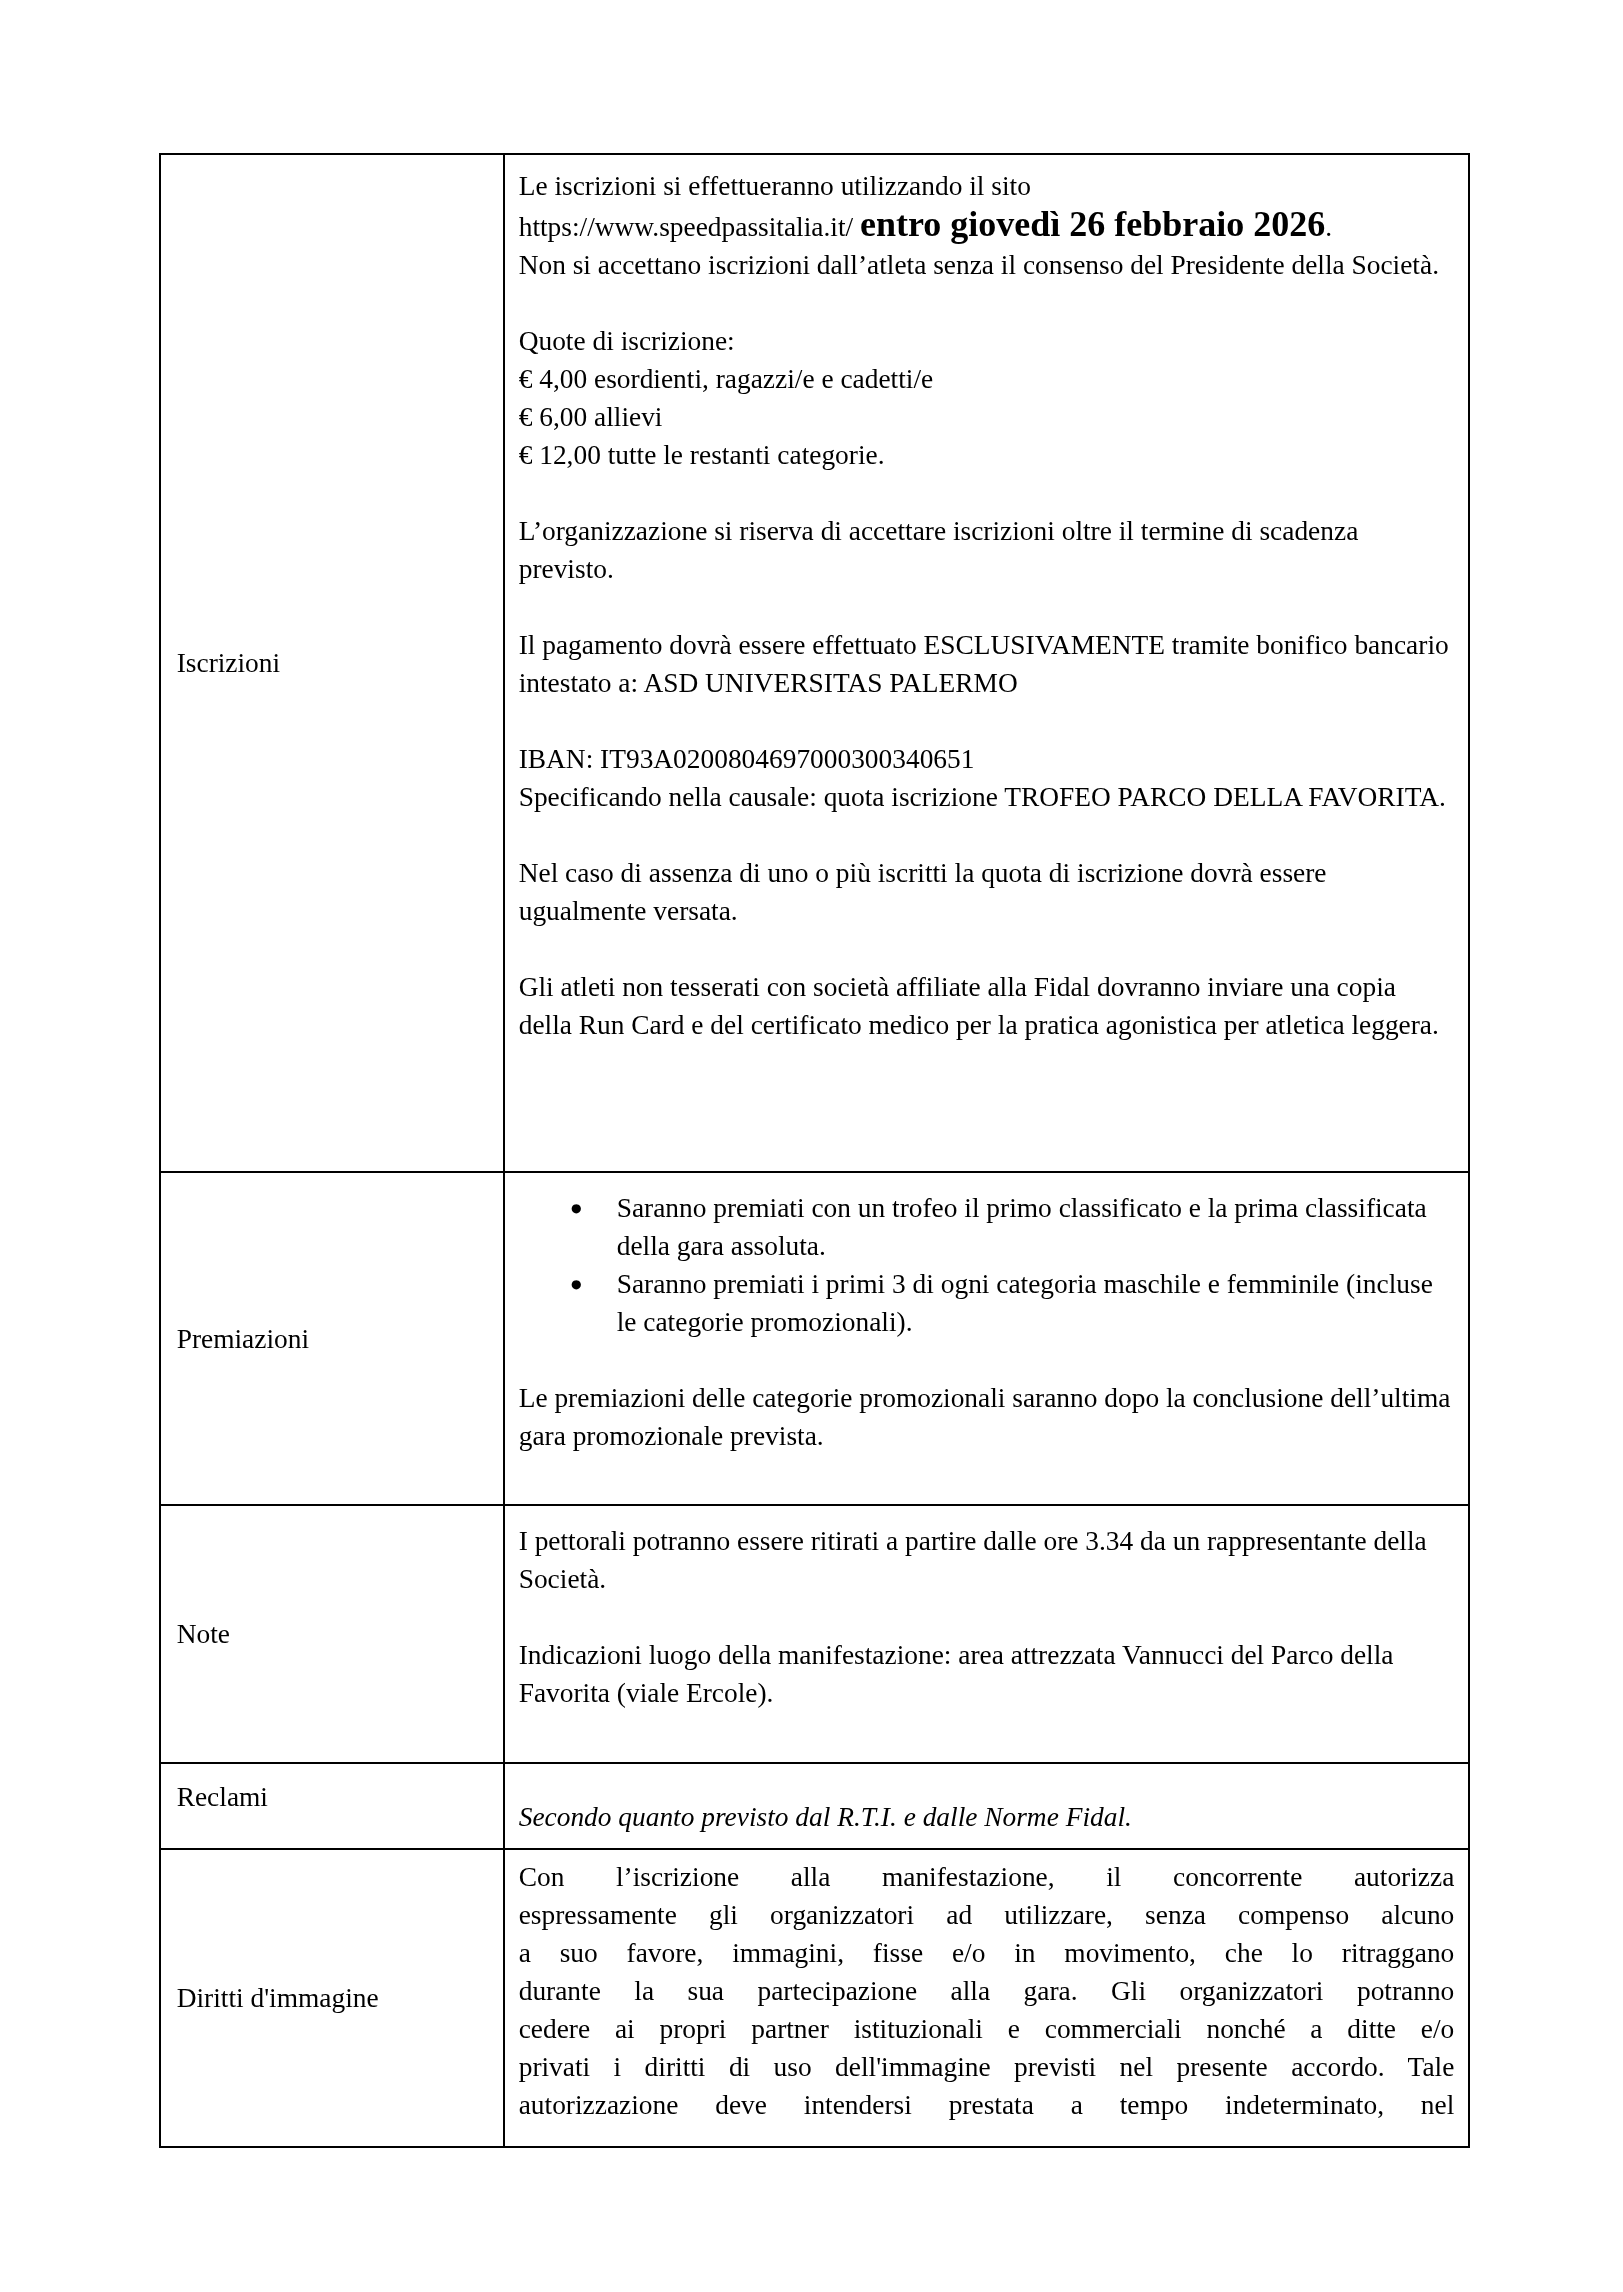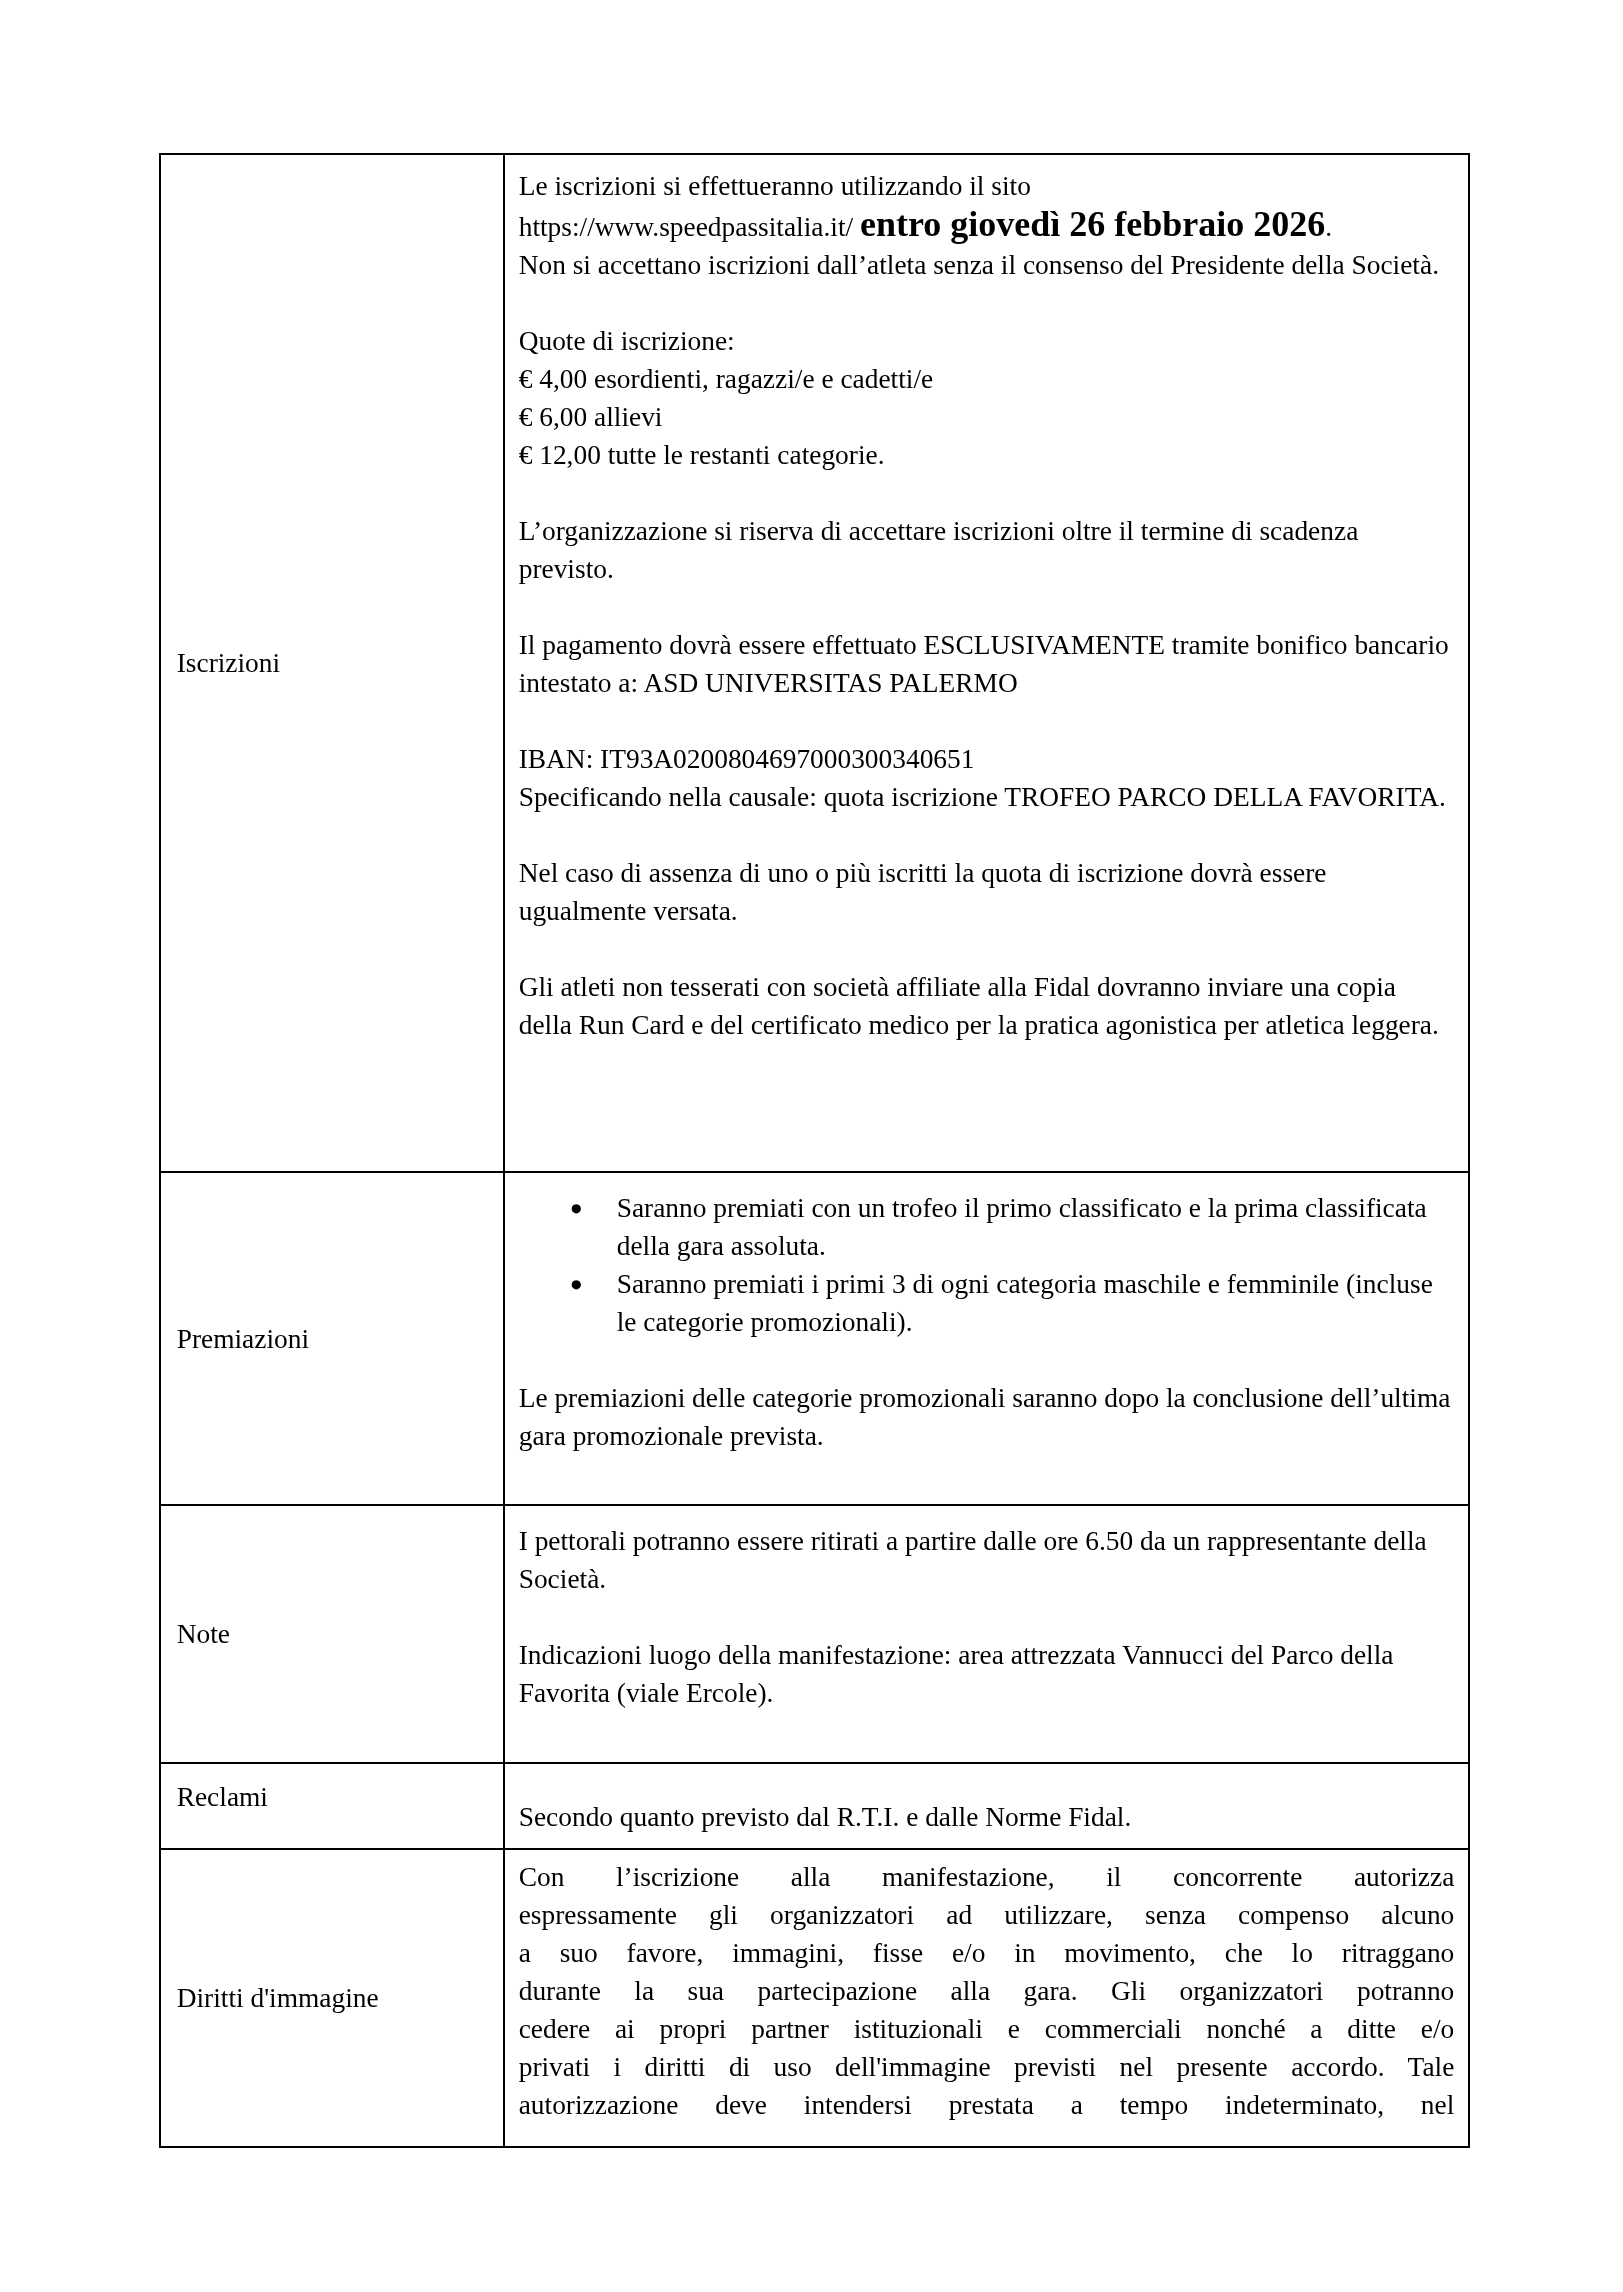--- a/index.html
+++ b/index.html
@@ -66,20 +66,21 @@
     .row-reclami { height: 86px; }
     .row-diritti { height: 298px; }
     .row-premiazioni td.content-cell,
     .row-note td.content-cell {
       padding-top: 15.7px !important;
     }
     .row-reclami td.content-cell {
       vertical-align: middle !important;
       padding-top: 21.6px !important;
       padding-bottom: 0 !important;
+      font-style: italic;
     }
     .row-reclami td.label-cell {
       vertical-align: top;
       padding-top: 13.7px !important;
     }
     .row-diritti td.content-cell {
       padding-top: 7.8px !important;
       padding-bottom: 0 !important;
       border-radius: 17px;
     }
@@ -136,21 +137,21 @@
         </li>
       </ul>
       <div class="gap"></div>
       <p>Le premiazioni delle categorie promozionali saranno dopo la conclusione dell’ultima gara promozionale prevista.</p>
     </td>
   </tr>
 
   <tr class="row-note">
     <td class="label-cell">Note</td>
     <td class="content-cell">
-      <p>I pettorali potranno essere ritirati a partire dalle ore 6.50 da un rappresentante della Società.</p>
+      <p>I pettorali potranno essere ritirati a partire dalle ore 3.34 da un rappresentante della Società.</p>
       <div class="gap"></div>
       <p>Indicazioni luogo della manifestazione: area attrezzata Vannucci del Parco della Favorita (viale Ercole).</p>
     </td>
   </tr>
 
   <tr class="row-reclami">
     <td class="label-cell">Reclami</td>
     <td class="content-cell">
       <p>Secondo quanto previsto dal R.T.I. e dalle Norme Fidal.</p>
     </td>

